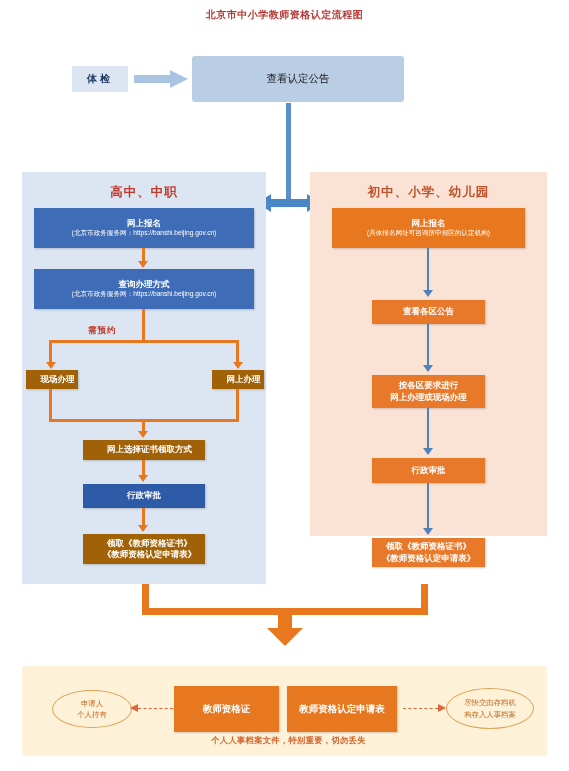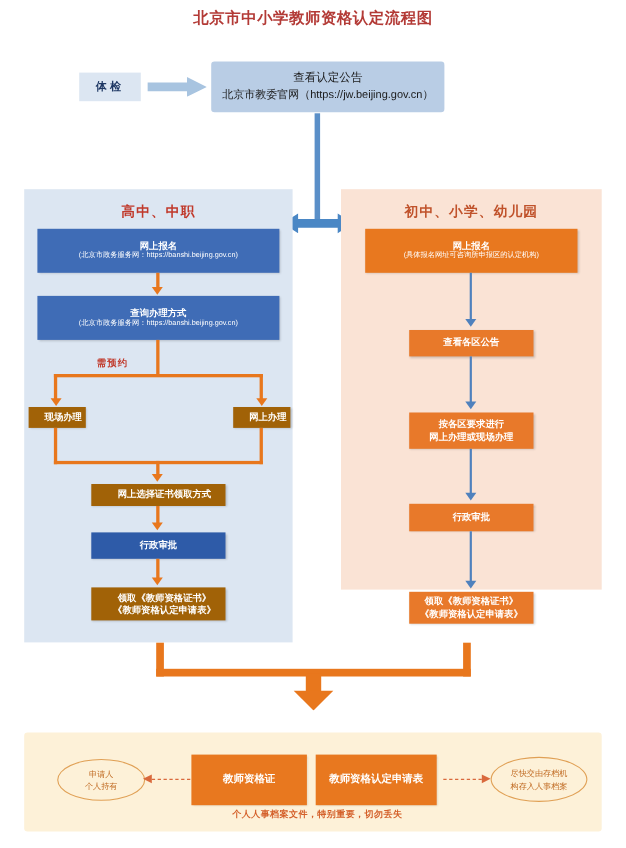--- a/index.html
+++ b/index.html
@@ -6,21 +6,21 @@
   body{
     width:569px;height:771px;position:relative;overflow:hidden;
     font-family:"Liberation Sans","DejaVu Sans",sans-serif;
     -webkit-font-smoothing:antialiased;
   }
   .abs{position:absolute;box-sizing:border-box;}
 
   
   #title{
     top:8px;left:0;width:569px;text-align:center;
-    font-size:14px;font-weight:bold;color:#b33a36;letter-spacing:.5px;
+    font-size:10px;font-weight:bold;color:#b33a36;letter-spacing:.5px;
   }
 
   
   #exam-box{
     left:72px;top:66px;width:56px;height:26px;
     background:#dce6f2;color:#1f3864;font-size:10px;font-weight:bold;
     display:flex;align-items:center;justify-content:center;letter-spacing:3px;
   }
   #exam-arrow{left:134px;top:70px;width:54px;height:18px;}
   #notice-box{
@@ -98,21 +98,20 @@
 <div class="abs" id="exam-box">体检</div>
 
 <div class="abs" id="exam-arrow">
   <svg width="54" height="18" viewBox="0 0 54 18">
     <path d="M0 5 H36 V0 L54 9 L36 18 V13 H0 Z" fill="#a8c4e0"></path>
   </svg>
 </div>
 
 <div class="abs" id="notice-box">
   <div class="l1">查看认定公告</div>
-  <div class="l2">北京市教委官网（https://jw.beijing.gov.cn）</div>
 </div>
 
 <div class="abs" id="stem"></div>
 <div class="abs" id="dbl-arrow">
   <svg width="64" height="22" viewBox="0 0 64 22">
     <path d="M0 11 L14 2 V7 H50 V2 L64 11 L50 20 V15 H14 V20 Z" fill="#4a87c5"></path>
   </svg>
 </div>
 
 <div class="abs" id="left-panel">

